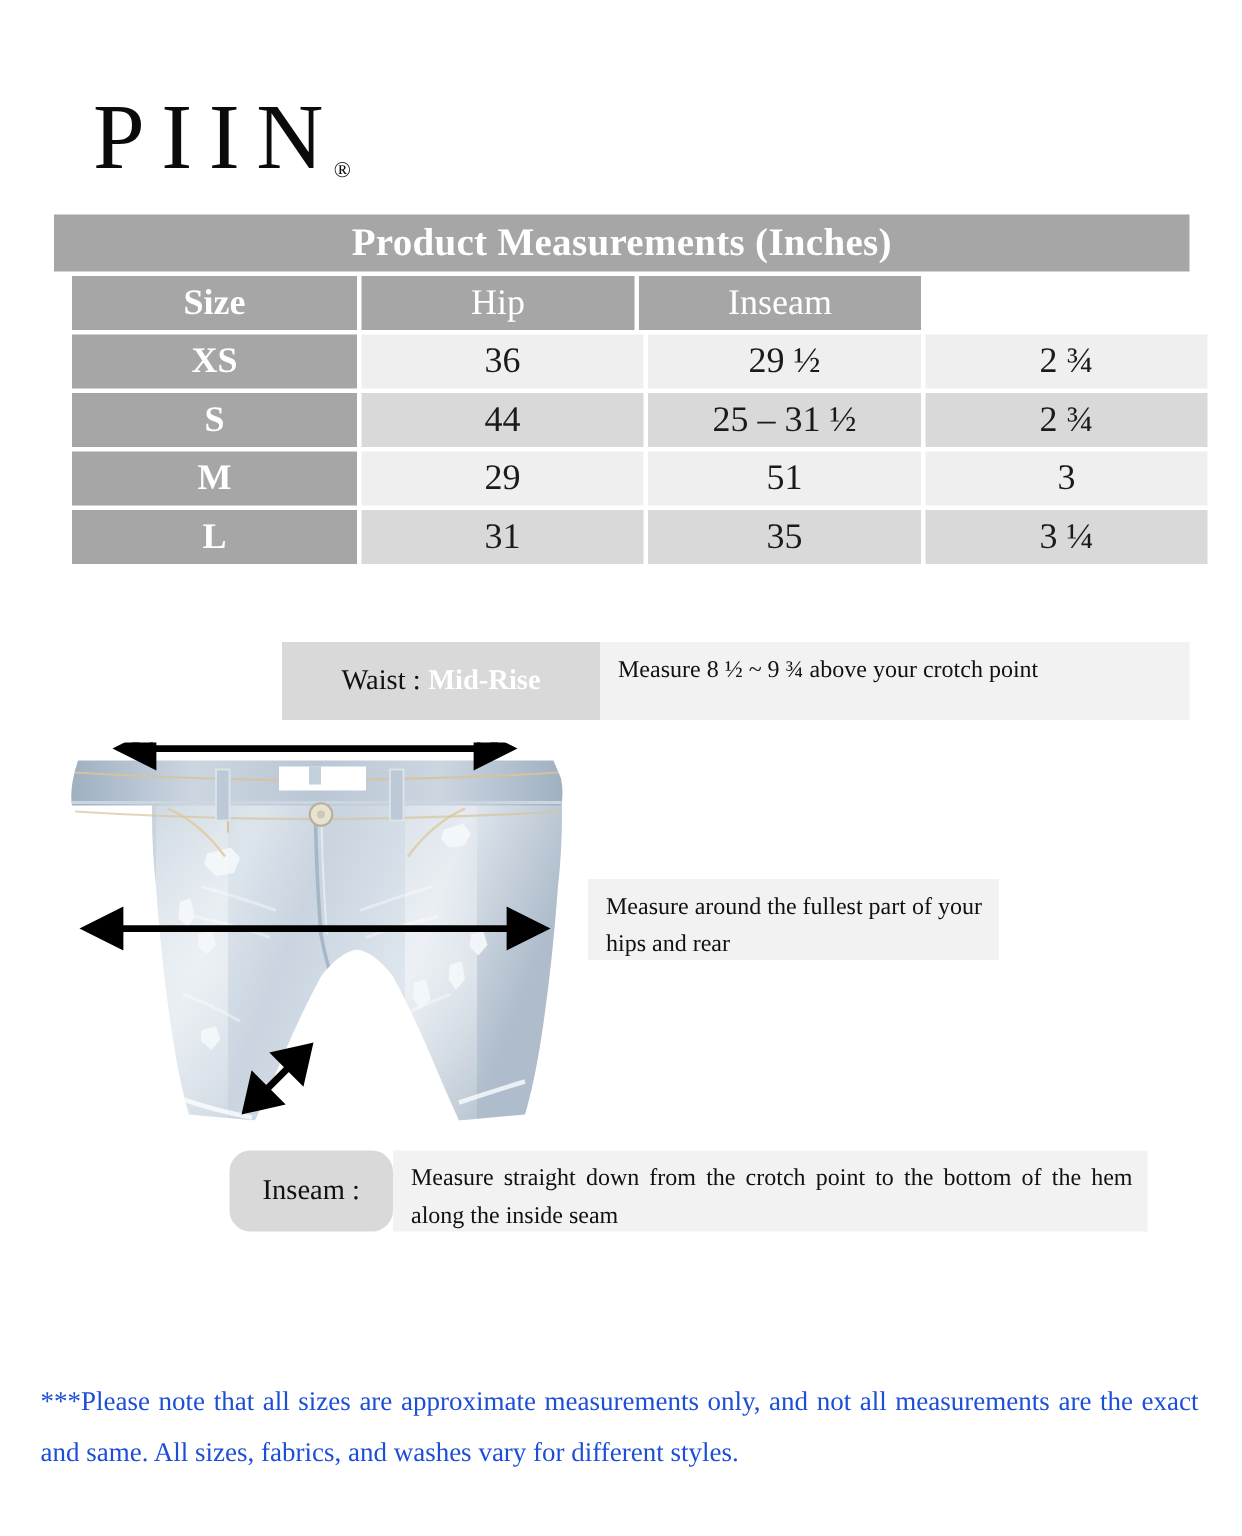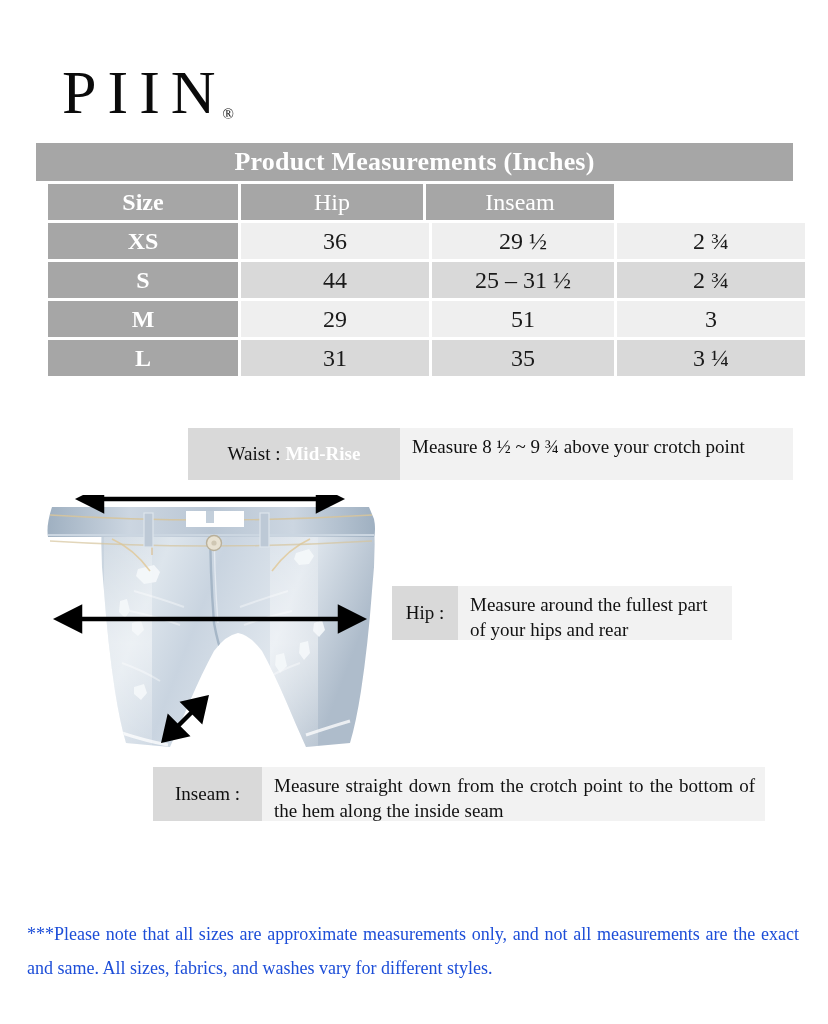--- a/index.html
+++ b/index.html
@@ -119,39 +119,39 @@
     padding: 0 12px;
     white-space: nowrap;
   }
   .callout-label .lbl-accent {
     color: #ffffff;
     font-weight: bold;
     margin-left: 5px;
   }
   .callout-desc {
     background: #f2f2f2;
-    font-size: 19px;
+    font-size: 16px;
     color: #111111;
     line-height: 25px;
     box-sizing: border-box;
     padding: 6px 10px 6px 12px;
     text-align: justify;
     text-justify: inter-word;
   }
 
   #callout-waist  { left: 188px; top: 428px; width: 605px; height: 52px; }
   #callout-waist .callout-label { width: 212px; }
   #callout-waist .callout-desc  { width: 393px; }
 
   #callout-hip { left: 392px; top: 586px; width: 340px; height: 54px; }
   #callout-hip .callout-label { width: 66px; }
   #callout-hip .callout-desc  { width: 274px; text-align: left; }
 
   #callout-inseam { left: 153px; top: 767px; width: 612px; height: 54px; }
-  #callout-inseam .callout-label { width: 109px; }
+  #callout-inseam .callout-label { width: 109px; border-radius: 14px; }
   #callout-inseam .callout-desc  { width: 503px; }
 
   
   #footer-note {
     position: absolute;
     left: 27px;
     top: 917px;
     width: 772px;
     font-size: 18px;
     line-height: 34px;
@@ -316,21 +316,20 @@
 
 <div class="callout" id="callout-waist">
   <div class="callout-label">
     <span>Waist :</span>
     <span class="lbl-accent">Mid-Rise</span>
   </div>
   <div class="callout-desc">Measure 8 ½ ~ 9 ¾ above your crotch point</div>
 </div>
 
 <div class="callout" id="callout-hip">
-  <div class="callout-label">Hip :</div>
   <div class="callout-desc">Measure around the fullest part of your hips and rear</div>
 </div>
 
 <div class="callout" id="callout-inseam">
   <div class="callout-label">Inseam :</div>
   <div class="callout-desc">Measure straight down from the crotch point to the bottom of the hem along the inside seam</div>
 </div>
 
 <div id="footer-note">***Please note that all sizes are approximate measurements only, and not all measurements are the exact and same.  All sizes, fabrics, and washes vary for different styles.</div>
 

